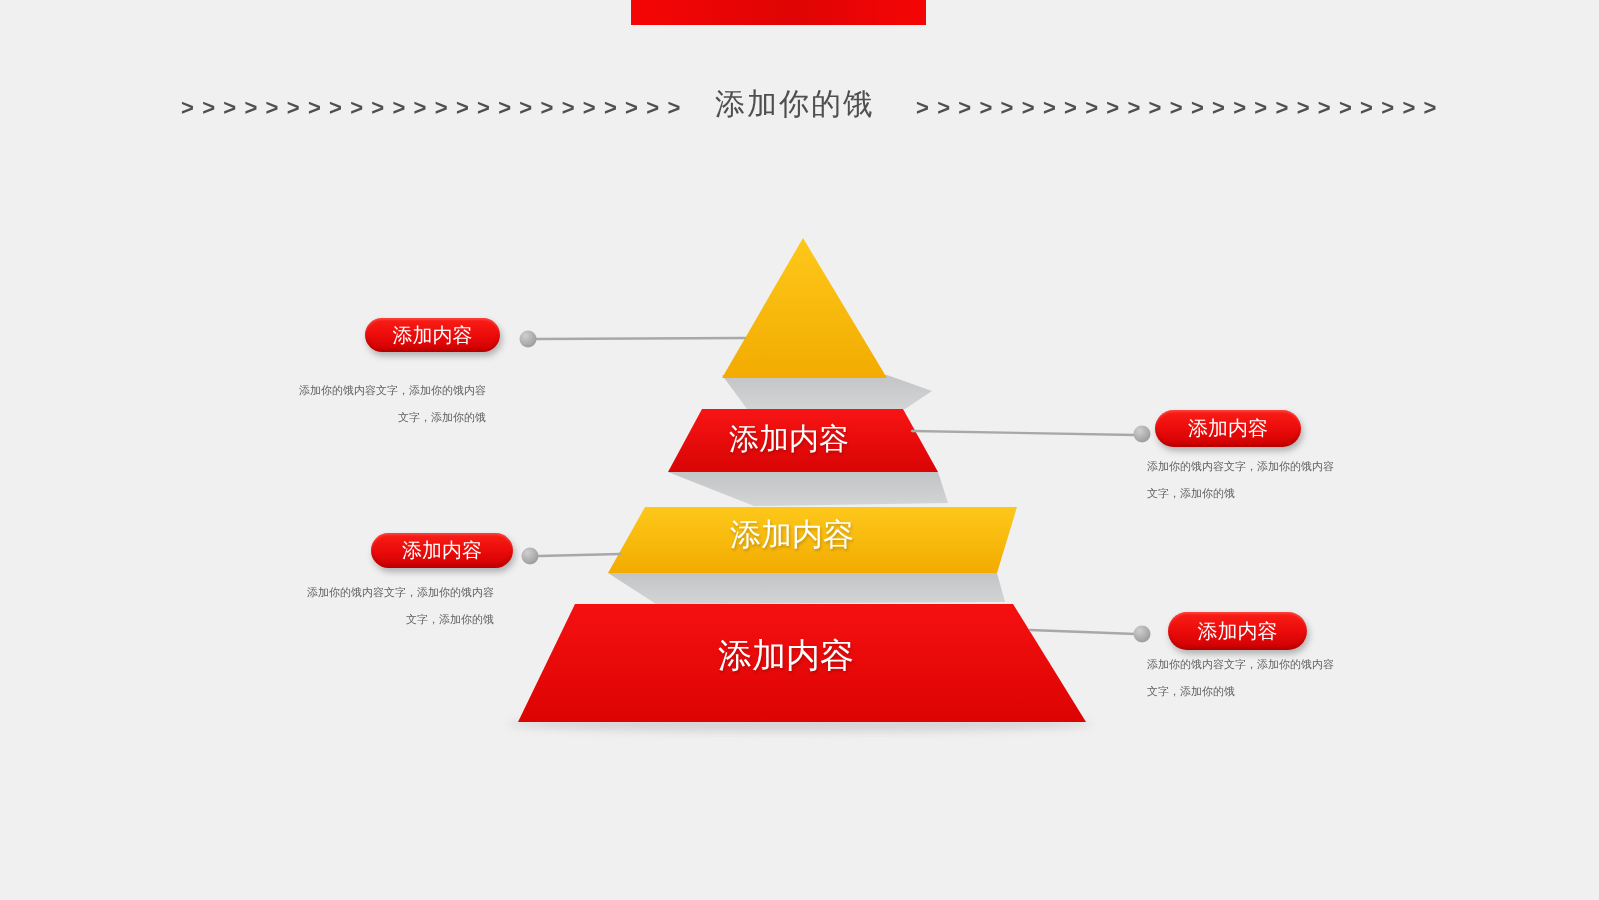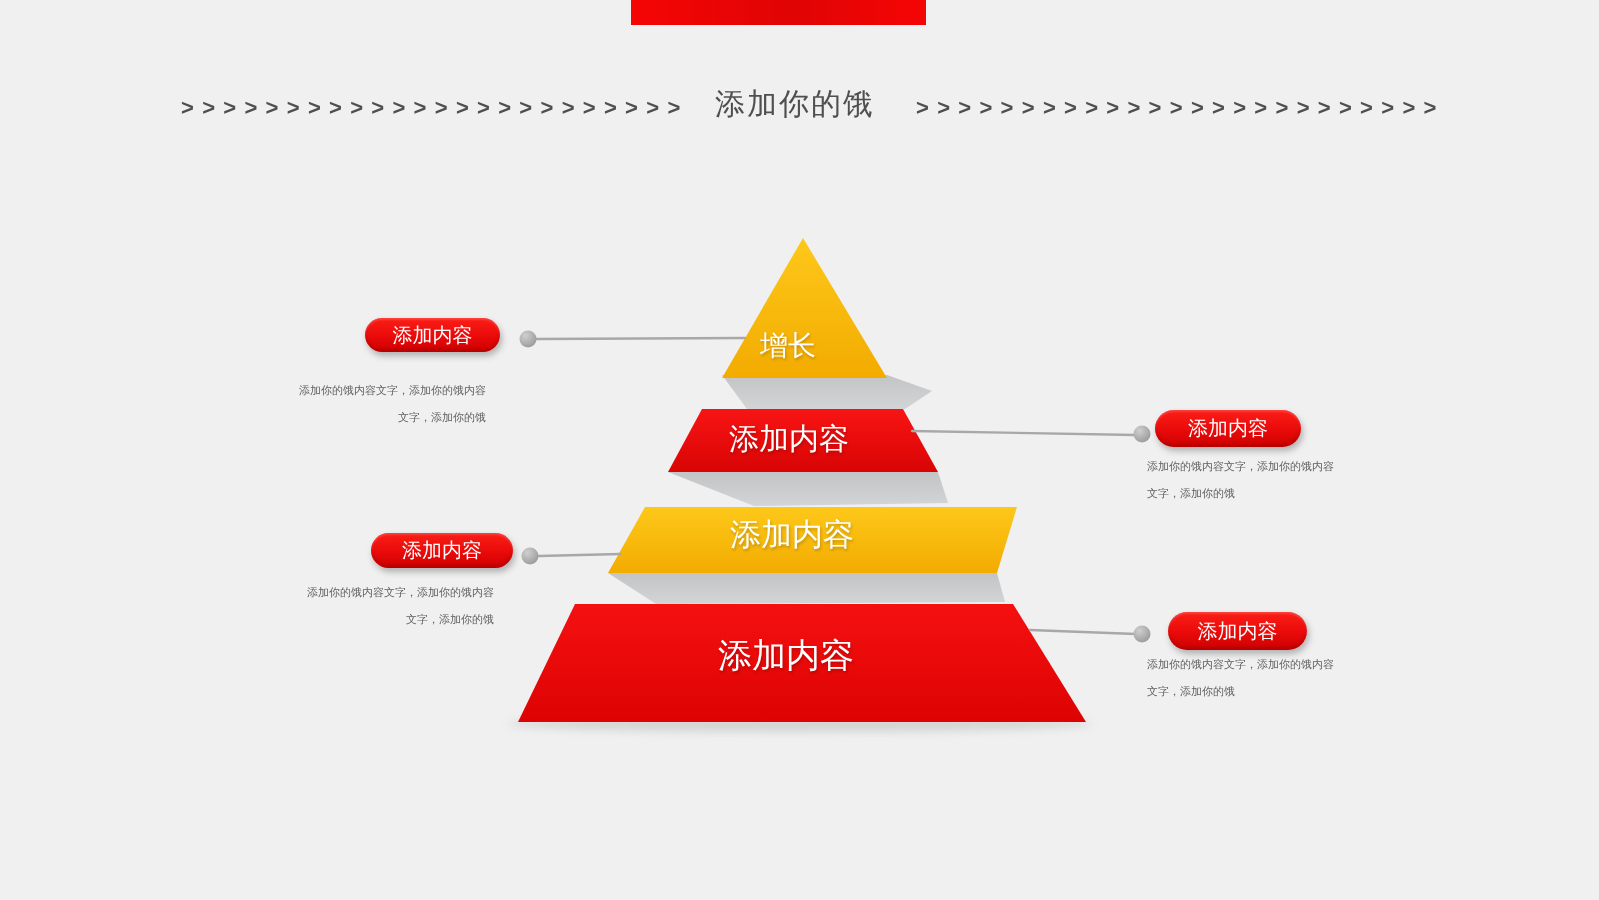--- a/index.html
+++ b/index.html
@@ -108,21 +108,20 @@
     <line x1="912" y1="431" x2="1135" y2="435" stroke="#a8a8a8" stroke-width="2.4" stroke-linecap="round"></line>
     <line x1="539" y1="556" x2="620" y2="554" stroke="#a8a8a8" stroke-width="2.4" stroke-linecap="round"></line>
     <line x1="1030" y1="630" x2="1136" y2="634" stroke="#a8a8a8" stroke-width="2.4" stroke-linecap="round"></line>
 
     <circle cx="528" cy="339" r="8.5" fill="url(#gD)"></circle>
     <circle cx="1142" cy="434" r="8.5" fill="url(#gD)"></circle>
     <circle cx="530" cy="556" r="8.5" fill="url(#gD)"></circle>
     <circle cx="1142" cy="634" r="8.5" fill="url(#gD)"></circle>
   </svg>
 
-  <div class="lvl lvl-1">增长</div>
   <div class="lvl lvl-2">添加内容</div>
   <div class="lvl lvl-3">添加内容</div>
   <div class="lvl lvl-4">添加内容</div>
 
   <div class="pill pill-1">
     <span>添加内容</span>
   </div>
   <div class="pill pill-2">
     <span>添加内容</span>
   </div>

